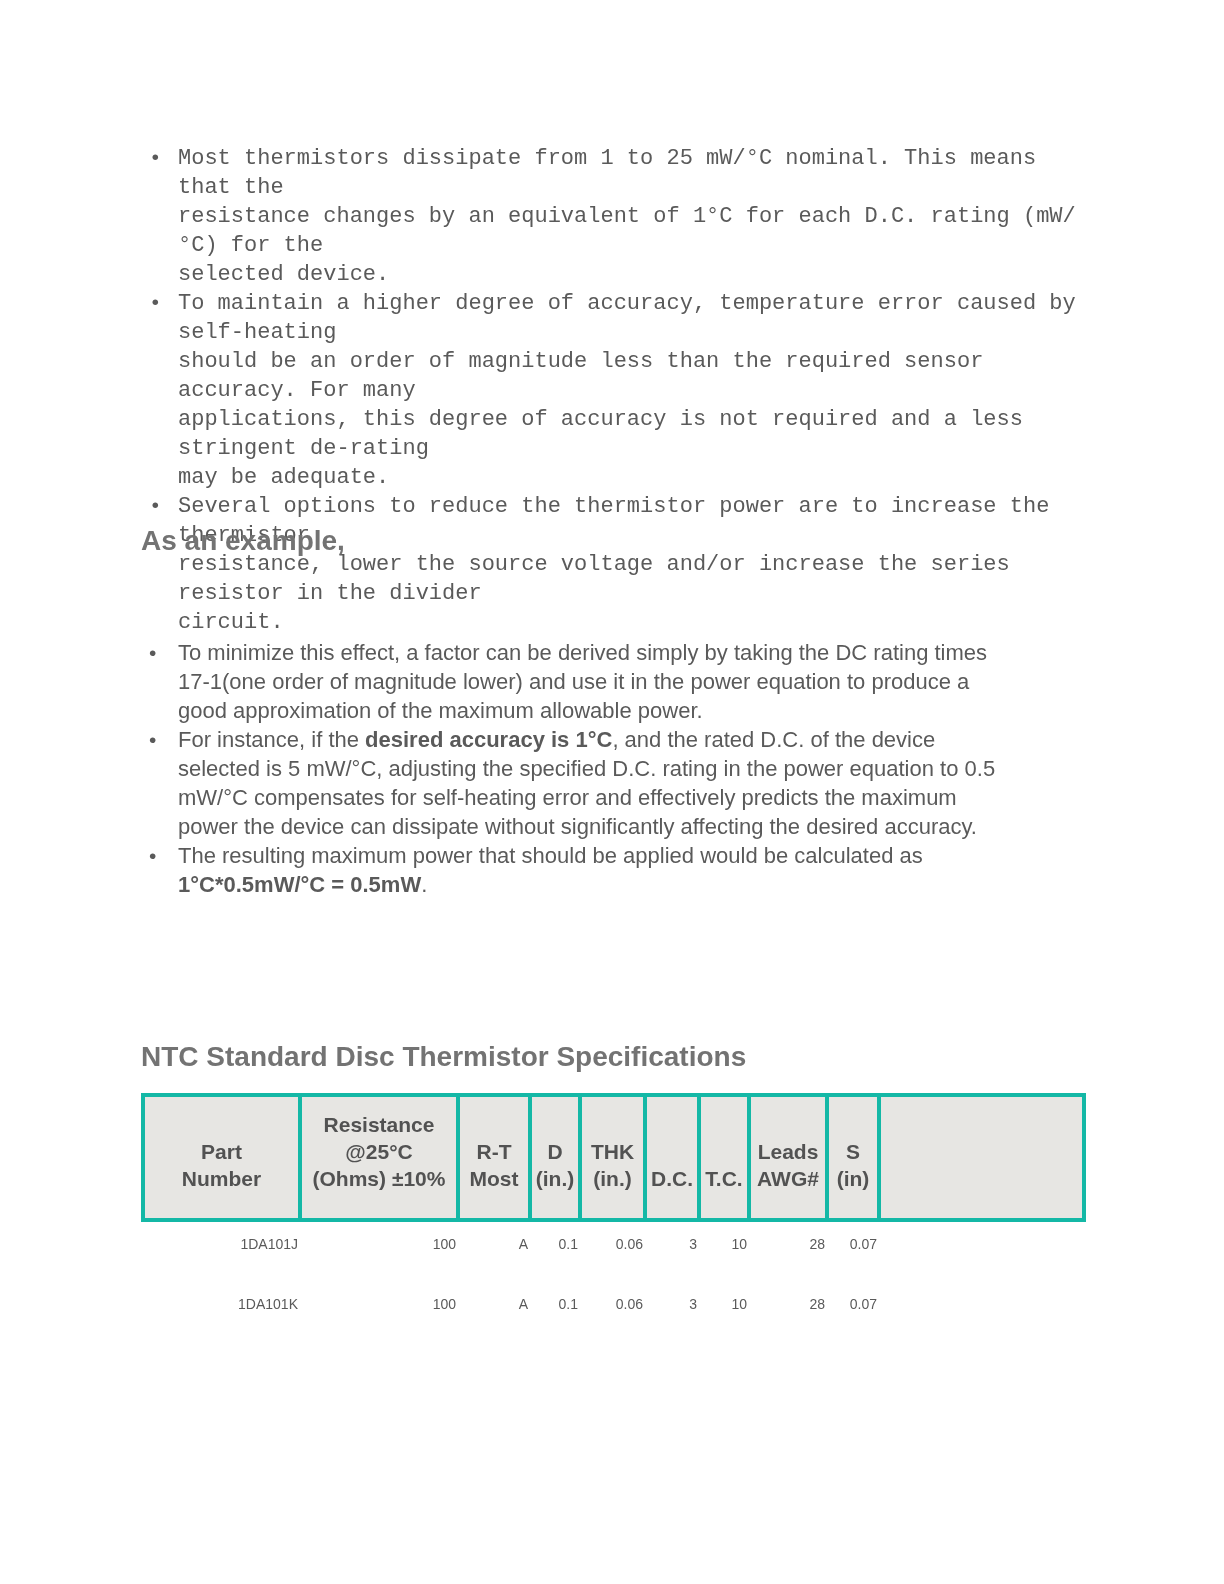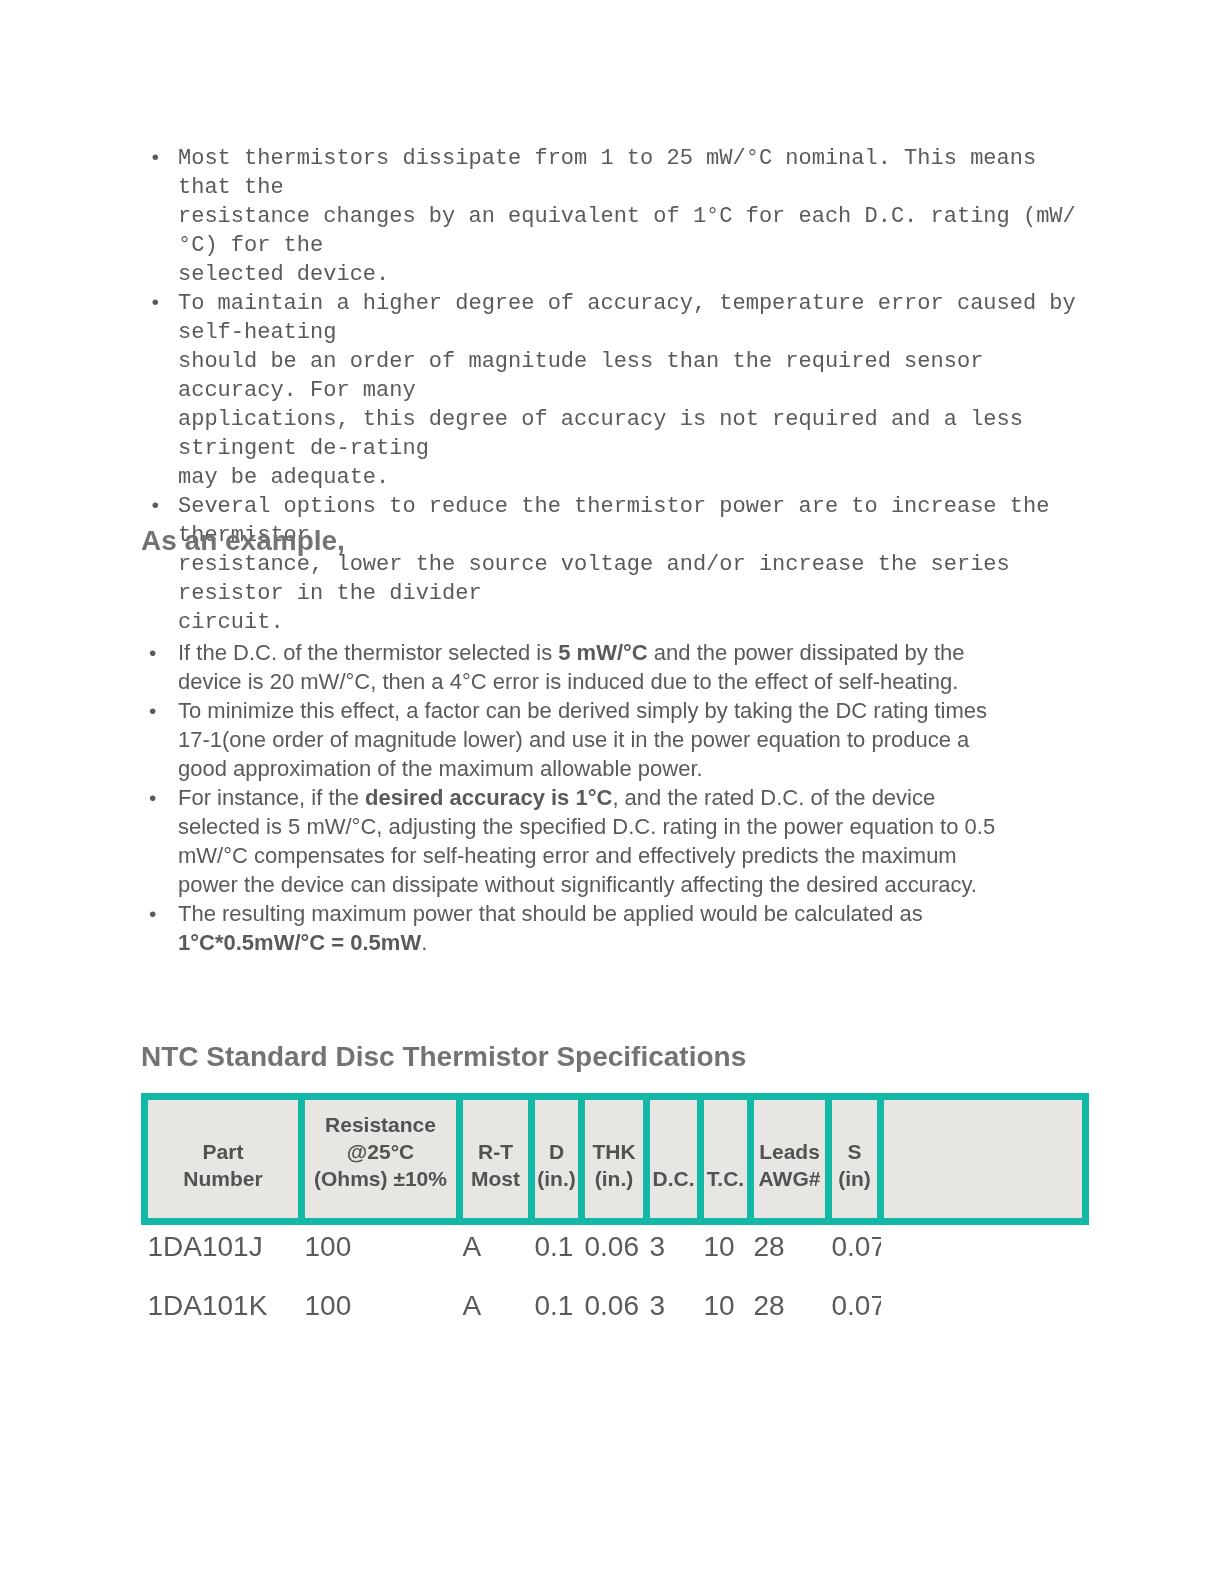--- a/index.html
+++ b/index.html
@@ -53,36 +53,36 @@
     left: 141px;
     top: 1093px;
     width: 941px;
     border-collapse: collapse;
     table-layout: fixed;
     color: #5a5a5a;
   }
   table.spec thead tr { height: 125px; }
   table.spec th {
     background: #e7e6e3;
-    border: 7px solid #14b8a6;
+    border: 4px solid #14b8a6;
     font-size: 21px;
     line-height: 27px;
     font-weight: bold;
     color: #525252;
     text-align: center;
     vertical-align: bottom;
     padding: 6px 2px 26px 2px;
     white-space: pre-line;
     overflow: hidden;
   }
   table.spec tbody tr { height: 62px; }
   table.spec td {
-    font-size: 28px;
+    font-size: 14px;
     line-height: 26px;
-    text-align: left;
+    text-align: right;
     vertical-align: top;
     padding: 9px 2px 0 3px;
     border: none;
     background: #ffffff;
     white-space: nowrap;
     overflow: hidden;
   }
 </style>
 </head>
 <body>
@@ -98,22 +98,20 @@
 applications, this degree of accuracy is not required and a less stringent de-rating
 may be adequate.</span></li>
       <li><span>Several options to reduce the thermistor power are to increase the thermistor
 resistance, lower the source voltage and/or increase the series resistor in the divider
 circuit.</span></li>
     </ul>
 
   <h2 id="heading-example" class="doc-heading">As an example,</h2>
 
   <ul id="list-2" class="bullets">
-      <li><span>If the D.C. of the thermistor selected is </span><span class="b">5 mW/°C</span><span> and the power dissipated by the
-device is 20 mW/°C, then a 4°C error is induced due to the effect of self-heating.</span></li>
       <li><span>To minimize this effect, a factor can be derived simply by taking the DC rating times
 17-1(one order of magnitude lower) and use it in the power equation to produce a
 good approximation of the maximum allowable power.</span></li>
       <li><span>For instance, if the </span><span class="b">desired accuracy is 1°C</span><span>, and the rated D.C. of the device
 selected is 5 mW/°C, adjusting the specified D.C. rating in the power equation to 0.5
 mW/°C compensates for self-heating error and effectively predicts the maximum
 power the device can dissipate without significantly affecting the desired accuracy.</span></li>
       <li><span>The resulting maximum power that should be applied would be calculated as
 </span><span class="b">1°C*0.5mW/°C = 0.5mW</span><span>.</span></li>
     </ul>

